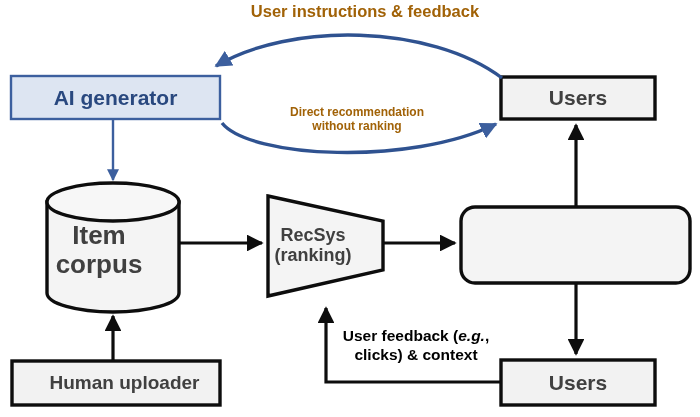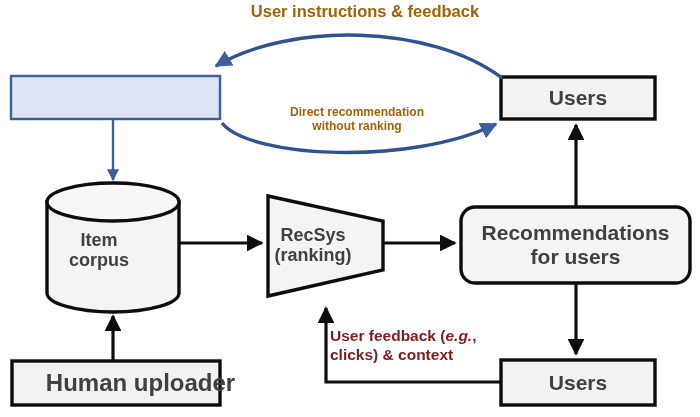--- a/index.html
+++ b/index.html
@@ -42,22 +42,23 @@
     font-weight: bold;
     color: #a16207;
     line-height: 1.18;
     white-space: pre-line;
   }
   .ai-label {
     color: #29487f;
   }
   .edge-label {
     position: absolute;
+    text-align: center;
     font-weight: bold;
-    color: #7f1d1d;
+    color: #000000;
     line-height: 1.2;
   }
   .edge-label i {
     font-style: italic;
   }
 </style>
 </head>
 <body>
 
 <div id="canvas">
@@ -101,31 +102,30 @@
 
     <line x1="576" y1="283" x2="576" y2="354" stroke="#0d0d0d" stroke-width="3.2" marker-end="url(#arrow-black)"></line>
 
     <path d="M 501 382 L 326 382 L 326 308" fill="none" stroke="#0d0d0d" stroke-width="3.2" marker-end="url(#arrow-black)"></path>
 
     <path d="M 502 78 C 430 24 290 22 216 66" fill="none" stroke="#2f5290" stroke-width="3.4" marker-end="url(#arrow-blue)"></path>
 
     <path d="M 222 123 C 250 158 410 166 496 124" fill="none" stroke="#2f5290" stroke-width="3.4" marker-end="url(#arrow-blue)"></path>
   </svg>
 
+  <div class="node-label ai-label" style="left:11px; top:76px; width:209px; height:43px; font-size:21px;">AI generator</div>
 
-  <div class="node-label" style="left:47px; top:212px; width:104px; height:76px; font-size:18px;">Item
+  <div class="node-label" style="left:47px; top:212px; width:104px; height:76px; font-size:26px;">Item
 corpus</div>
 
-  <div class="node-label" style="left:28px; top:361px; width:225px; height:44px; font-size:24px;">Human uploader</div>
+  <div class="node-label" style="left:12px; top:361px; width:225px; height:44px; font-size:19px;">Human uploader</div>
 
   <div class="node-label" style="left:258px; top:214px; width:110px; height:62px; font-size:18px;">RecSys
 (ranking)</div>
 
-  <div class="node-label" style="left:461px; top:207px; width:229px; height:76px; font-size:21px;">Recommendations
-for users</div>
 
   <div class="node-label" style="left:501px; top:77px; width:154px; height:42px; font-size:21px;">Users</div>
 
   <div class="node-label" style="left:501px; top:360px; width:154px; height:45px; font-size:21px;">Users</div>
 
   <div class="curve-label" style="left:220px; top:2px; width:290px; font-size:16.5px;">User instructions &amp; feedback</div>
 
   <div class="curve-label" style="left:232px; top:105px; width:250px; font-size:12px;">Direct recommendation
 without ranking</div>
 

